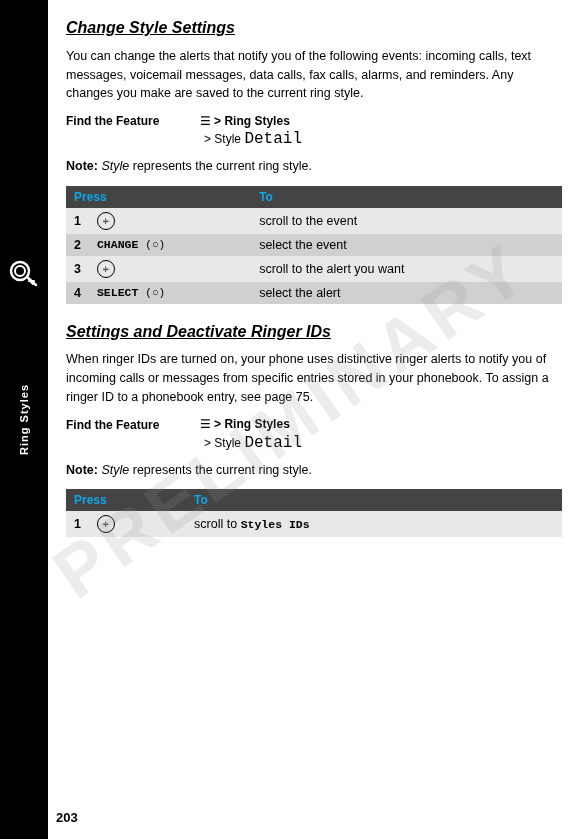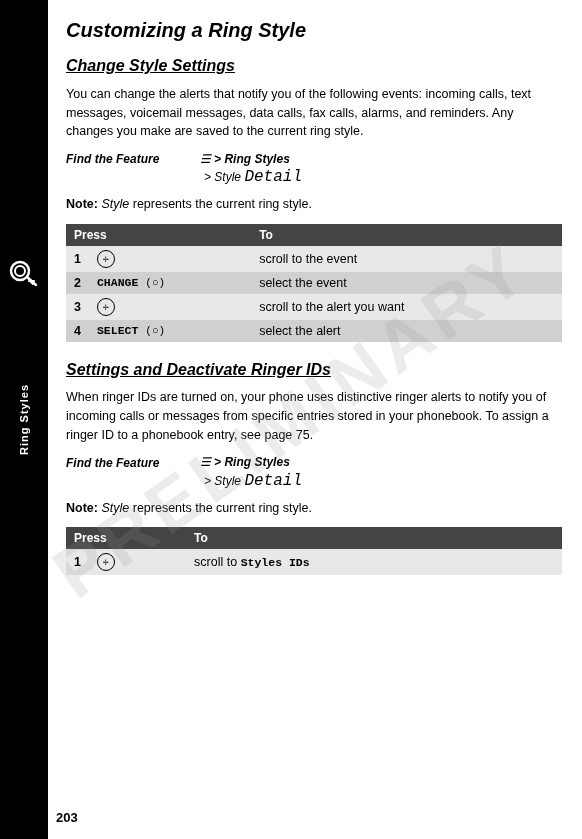--- a/index.html
+++ b/index.html
@@ -133,21 +133,21 @@
     
     .press-table {
       width: 100%;
       border-collapse: collapse;
       margin-bottom: 18px;
       font-size: 12.5px;
     }
 
     .press-table thead tr {
       background: #444;
-      color: #ffffff;
+      color: #0ea5e9;
     }
 
     .press-table thead th {
       padding: 4px 8px;
       text-align: left;
       font-weight: bold;
       font-size: 12px;
     }
 
     .press-table tbody tr:nth-child(even) {
@@ -212,21 +212,20 @@
       display: flex;
       align-items: flex-start;
       gap: 8px;
       margin: 10px 0;
     }
 
     .find-feature-content {
       display: flex;
       flex-direction: column;
       gap: 2px;
-      font-style: italic;
     }
 
     .find-path-line {
       display: flex;
       align-items: center;
       gap: 4px;
       font-size: 12px;
     }
   </style>
 </head>
@@ -241,21 +240,20 @@
       <ellipse cx="12" cy="14" rx="5" ry="5" fill="none" stroke="white" stroke-width="2"></ellipse>
       <line x1="19" y1="20" x2="28" y2="28" stroke="white" stroke-width="2.5" stroke-linecap="round"></line>
       <line x1="23" y1="25" x2="25" y2="27" stroke="white" stroke-width="2" stroke-linecap="round"></line>
       <line x1="21" y1="24" x2="26" y2="24" stroke="white" stroke-width="2" stroke-linecap="round"></line>
     </svg>
     <span class="sidebar-label">Ring Styles</span>
   </div>
 
   <div class="content">
 
-    <h1 class="main-title">Customizing a Ring Style</h1>
 
     <h2 class="section-title">Change Style Settings</h2>
 
     <p class="body-text">You can change the alerts that notify you of the following events: incoming calls, text messages, voicemail messages, data calls, fax calls, alarms, and reminders. Any changes you make are saved to the current ring style.</p>
 
     <div class="find-feature-row">
       <div class="find-feature-content">
         <div class="find-path-line">
           <span class="find-feature-label" style="font-weight:bold;font-size:12px;min-width:130px;display:inline-block;">Find the Feature</span>
           <span style="font-size:12px;">

